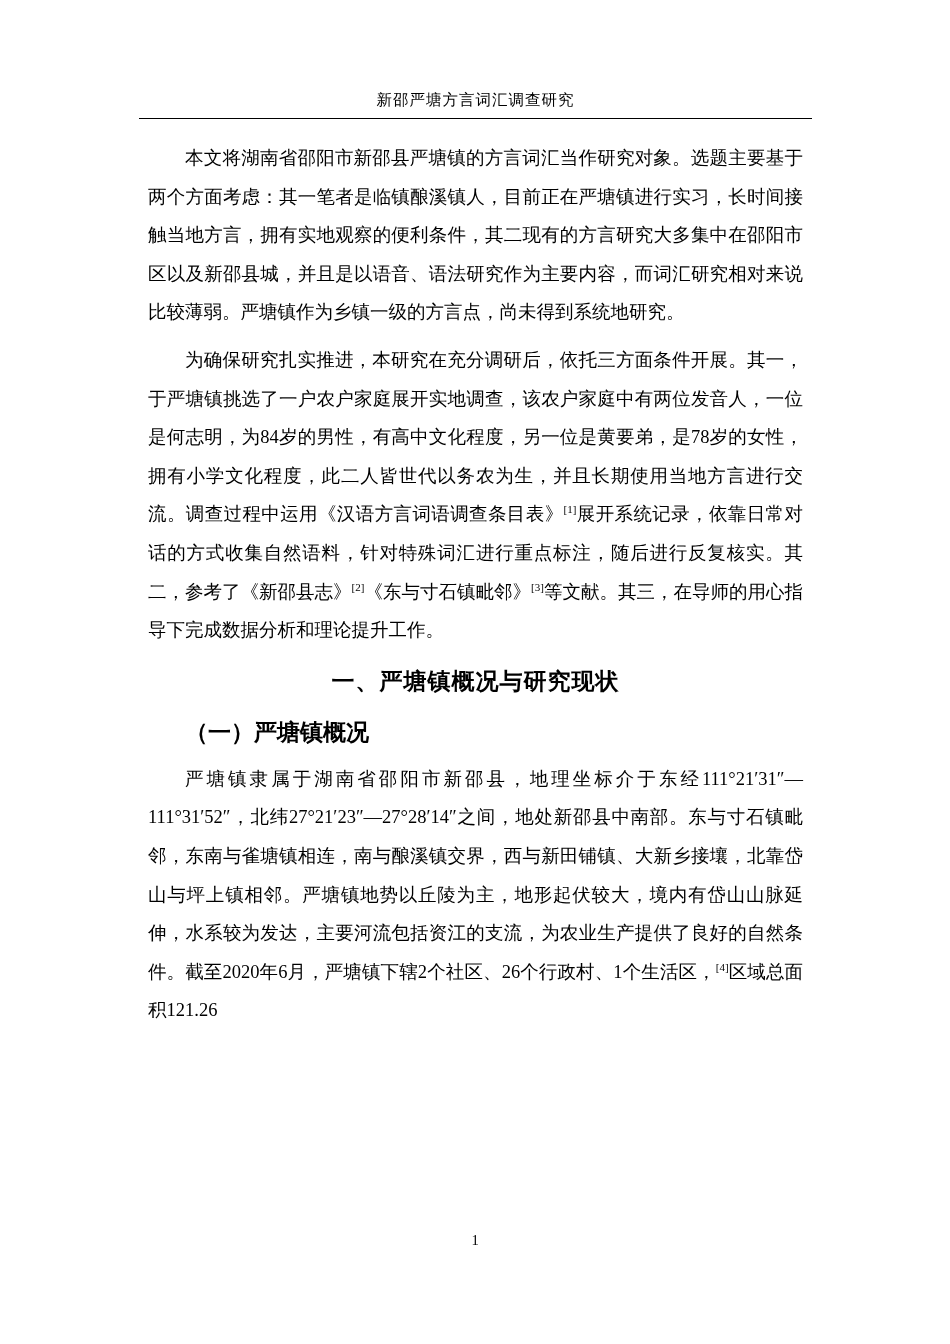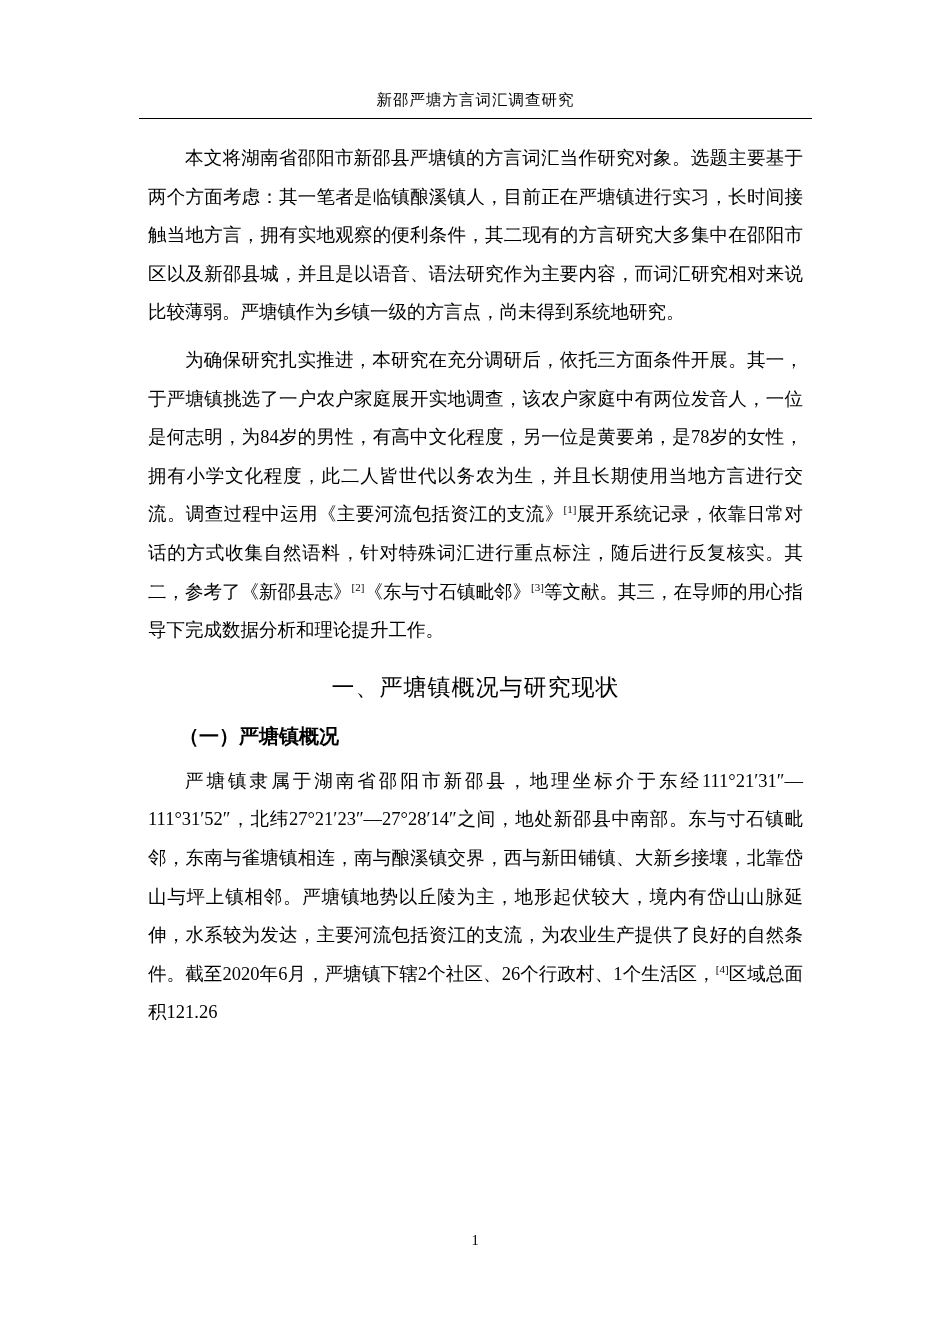--- a/index.html
+++ b/index.html
@@ -49,28 +49,28 @@
     margin: 9px;
   }
   .para sup {
     font-size: 11px;
     line-height: 0;
     vertical-align: super;
   }
   .section-heading {
     font-family: "Liberation Sans", "DejaVu Sans", sans-serif;
     font-size: 23px;
-    font-weight: normal;
+    font-weight: bold;
     text-align: center;
-    margin: 22px 0 10px 0;
+    margin: 16px 0 10px 0;
     letter-spacing: 1px;
   }
   .sub-heading {
     font-family: "Liberation Sans", "DejaVu Sans", sans-serif;
-    font-size: 20px;
+    font-size: 23px;
     font-weight: bold;
     margin: 20px 0 12px 0;
     text-indent: 2em;
   }
   .page-footer {
     position: absolute;
     top: 1232px;
     left: 0;
     width: 100%;
     text-align: center;
@@ -82,21 +82,21 @@
 
 <div class="page">
 
   <div class="page-header">
     <span>新邵严塘方言词汇调查研究</span>
   </div>
 
   <div class="content">
 
     <p class="para"><span>本文将湖南省邵阳市新邵县严塘镇的方言词汇当作研究对象。选题主要基于两个方面考虑：其一笔者是临镇酿溪镇人，目前正在严塘镇进行实习，长时间接触当地方言，拥有实地观察的便利条件，其二现有的方言研究大多集中在邵阳市区以及新邵县城，并且是以语音、语法研究作为主要内容，而词汇研究相对来说比较薄弱。严塘镇作为乡镇一级的方言点，尚未得到系统地研究。</span></p>
-    <p class="para"><span>为确保研究扎实推进，本研究在充分调研后，依托三方面条件开展。其一，于严塘镇挑选了一户农户家庭展开实地调查，该农户家庭中有两位发音人，一位是何志明，为84岁的男性，有高中文化程度，另一位是黄要弟，是78岁的女性，拥有小学文化程度，此二人皆世代以务农为生，并且长期使用当地方言进行交流。调查过程中运用《主要河流包括资江的支流》</span><sup>[1]</sup><span>展开系统记录，依靠日常对话的方式收集自然语料，针对特殊词汇进行重点标注，随后进行反复核实。其二，参考了《新邵县志》</span><sup>[2]</sup><span>《东与寸石镇毗邻》</span><sup>[3]</sup><span>等文献。其三，在导师的用心指导下完成数据分析和理论提升工作。</span></p>
+    <p class="para"><span>为确保研究扎实推进，本研究在充分调研后，依托三方面条件开展。其一，于严塘镇挑选了一户农户家庭展开实地调查，该农户家庭中有两位发音人，一位是何志明，为84岁的男性，有高中文化程度，另一位是黄要弟，是78岁的女性，拥有小学文化程度，此二人皆世代以务农为生，并且长期使用当地方言进行交流。调查过程中运用《汉语方言词语调查条目表》</span><sup>[1]</sup><span>展开系统记录，依靠日常对话的方式收集自然语料，针对特殊词汇进行重点标注，随后进行反复核实。其二，参考了《新邵县志》</span><sup>[2]</sup><span>《东与寸石镇毗邻》</span><sup>[3]</sup><span>等文献。其三，在导师的用心指导下完成数据分析和理论提升工作。</span></p>
 
     <h2 class="section-heading">一、严塘镇概况与研究现状</h2>
     <h3 class="sub-heading">（一）严塘镇概况</h3>
 
     <p class="para"><span>严塘镇隶属于湖南省邵阳市新邵县，地理坐标介于东经111°21′31″—111°31′52″，北纬27°21′23″—27°28′14″之间，地处新邵县中南部。东与寸石镇毗邻，东南与雀塘镇相连，南与酿溪镇交界，西与新田铺镇、大新乡接壤，北靠岱山与坪上镇相邻。严塘镇地势以丘陵为主，地形起伏较大，境内有岱山山脉延伸，水系较为发达，主要河流包括资江的支流，为农业生产提供了良好的自然条件。截至2020年6月，严塘镇下辖2个社区、26个行政村、1个生活区，</span><sup>[4]</sup><span>区域总面积121.26</span></p>
   </div>
 
   <div class="page-footer">
     <span>1</span>
   </div>

